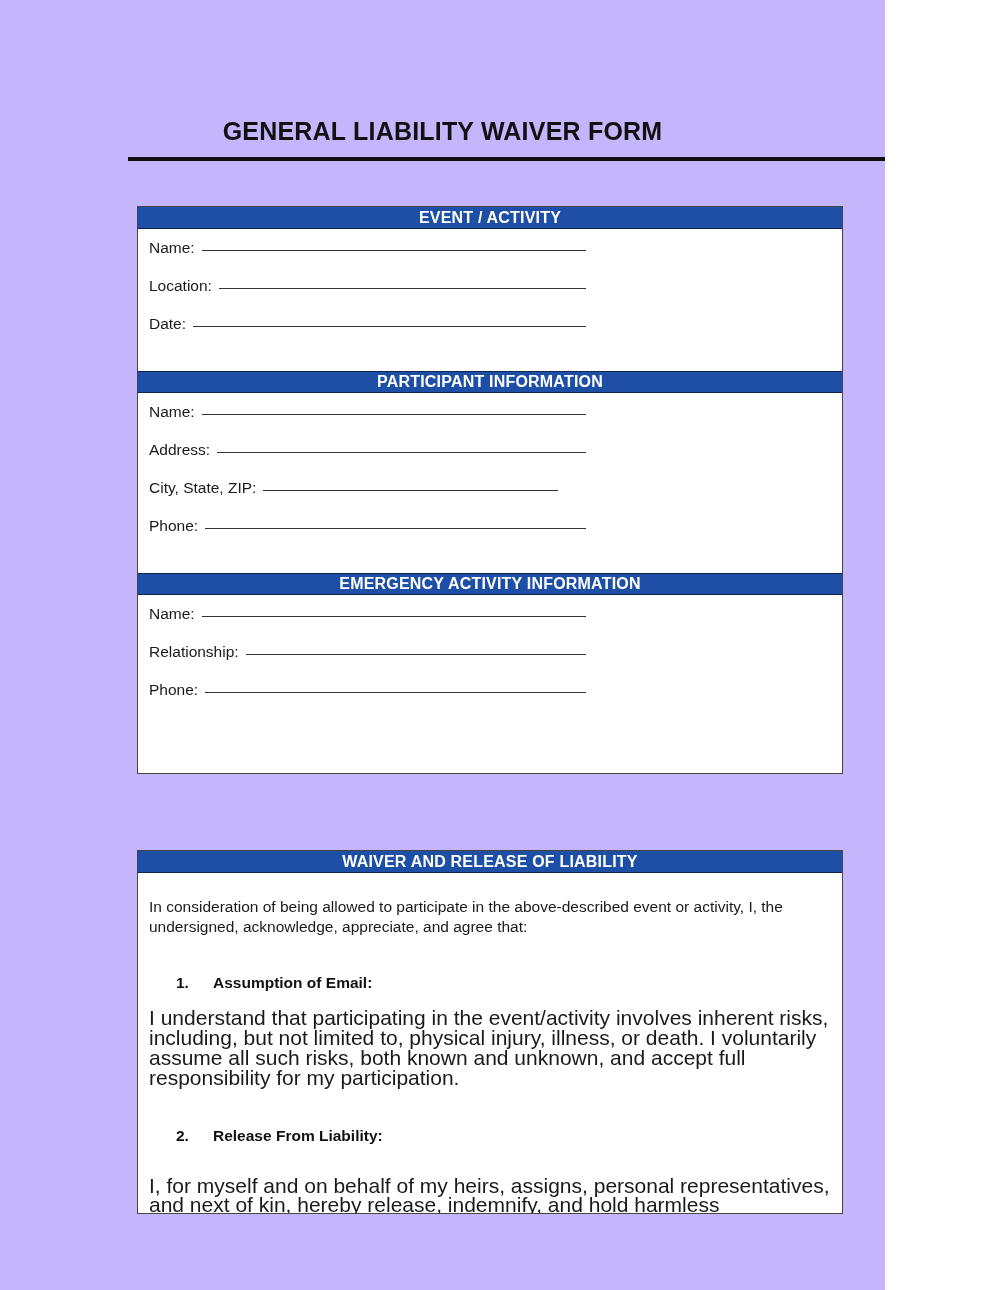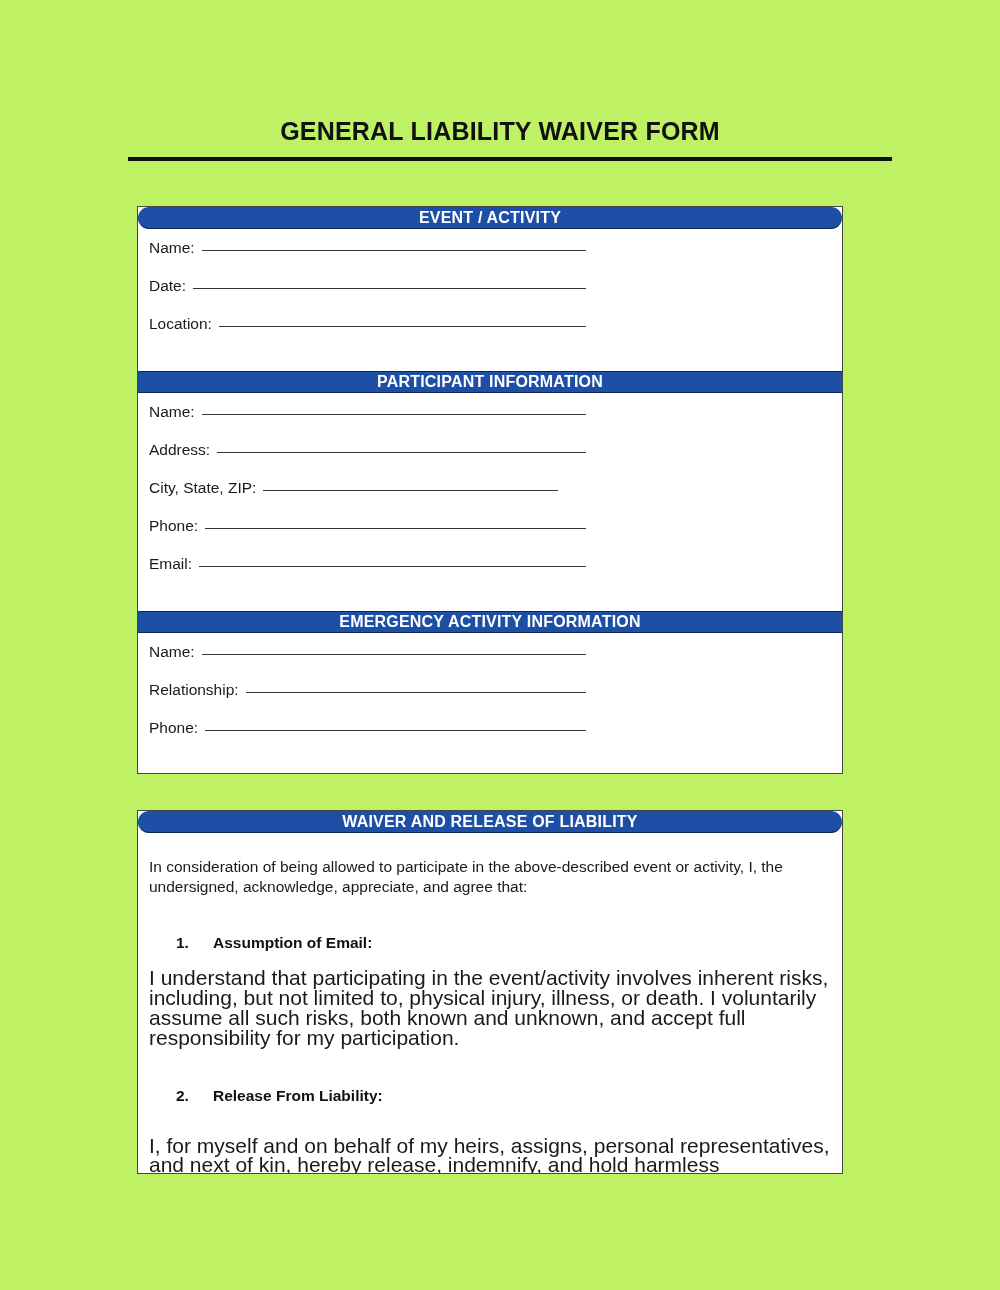--- a/index.html
+++ b/index.html
@@ -3,23 +3,23 @@
 <meta charset="utf-8">
 <style>
   * { margin: 0; padding: 0; box-sizing: border-box; }
   html, body { background: #ffffff; }
   body {
     font-family: "Liberation Sans", "DejaVu Sans", sans-serif;
     color: #1a1a1a;
   }
   .page {
     position: relative;
-    width: 1000px;
+    width: 885px;
     height: 1290px;
-    background: #bef264;
+    background: #c4b5fd;
     overflow: hidden;
   }
   .title {
     position: absolute;
     top: 117px;
     left: 0;
     width: 100%;
     text-align: center;
     font-size: 25px;
     font-weight: bold;
@@ -35,32 +35,32 @@
     background: var(--rule, #111111);
   }
   .box {
     position: absolute;
     left: 137px;
     width: 706px;
     border: 1px solid var(--box-border, #454545);
     background: #ffffff;
   }
   .form-box { top: 206px; height: 568px; }
-  .waiver-box { top: 810px; height: 364px; overflow: hidden; }
+  .waiver-box { top: 850px; height: 364px; overflow: hidden; }
   .bar {
     width: 100%;
     height: 22px;
     background: var(--header-bg, #1e4fa7);
     border-top: 1px solid var(--bar-border, #10264f);
     border-bottom: 1px solid var(--bar-border, #10264f);
     display: flex;
     align-items: center;
     justify-content: center;
   }
-  .bar.first { border-top: none; border-radius: 11px; }
+  .bar.first { border-top: none; }
   .bar span {
     color: var(--header-text, #ffffff);
     font-size: 16px;
     font-weight: bold;
     letter-spacing: 0.2px;
   }
   .fields { padding: 10px 0 18px 11px; }
   .field {
     height: 38px;
     width: 437px;
@@ -117,25 +117,25 @@
 
     <div class="bar first">
       <span>EVENT / ACTIVITY</span>
     </div>
     <div class="fields">
       <div class="field">
         <span class="flabel">Name:</span>
         <span class="fline"></span>
       </div>
       <div class="field">
+        <span class="flabel">Location:</span>
+        <span class="fline"></span>
+      </div>
+      <div class="field">
         <span class="flabel">Date:</span>
-        <span class="fline"></span>
-      </div>
-      <div class="field">
-        <span class="flabel">Location:</span>
         <span class="fline"></span>
       </div>
     </div>
 
     <div class="bar">
       <span>PARTICIPANT INFORMATION</span>
     </div>
     <div class="fields">
       <div class="field">
         <span class="flabel">Name:</span>
@@ -144,24 +144,20 @@
       <div class="field">
         <span class="flabel">Address:</span>
         <span class="fline"></span>
       </div>
       <div class="field short">
         <span class="flabel">City, State, ZIP:</span>
         <span class="fline"></span>
       </div>
       <div class="field">
         <span class="flabel">Phone:</span>
-        <span class="fline"></span>
-      </div>
-      <div class="field">
-        <span class="flabel">Email:</span>
         <span class="fline"></span>
       </div>
     </div>
 
     <div class="bar">
       <span>EMERGENCY ACTIVITY INFORMATION</span>
     </div>
     <div class="fields">
       <div class="field">
         <span class="flabel">Name:</span>

